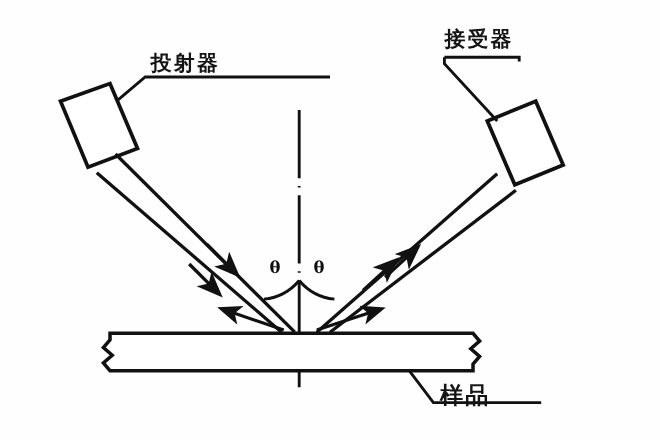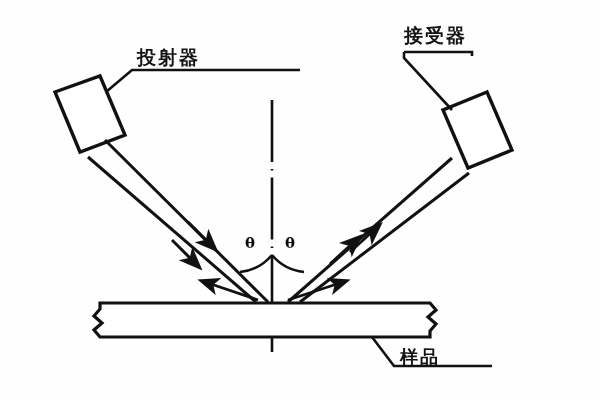--- a/index.html
+++ b/index.html
@@ -25,21 +25,21 @@
   .lbl {
     position: absolute;
     color: #141414;
     font-family: "DejaVu Sans", sans-serif;
     font-weight: 700;
     white-space: nowrap;
     letter-spacing: 2px;
   }
   #label-emitter   { left: 137px; top: 45px;  font-size: 19px; }
   #label-receiver  { left: 404px; top: 23px;  font-size: 19px; }
-  #label-sample    { left: 400px; top: 345px; font-size: 18px; }
+  #label-sample    { left: 400px; top: 345px; font-size: 21px; }
   .theta {
     position: absolute;
     color: #0d0d0d;
     font-family: "DejaVu Serif", serif;
     font-weight: 700;
     font-size: 15px;
   }
   #theta-incident  { left: 245px; top: 234px; }
   #theta-reflected { left: 285px; top: 234px; }
 </style>

